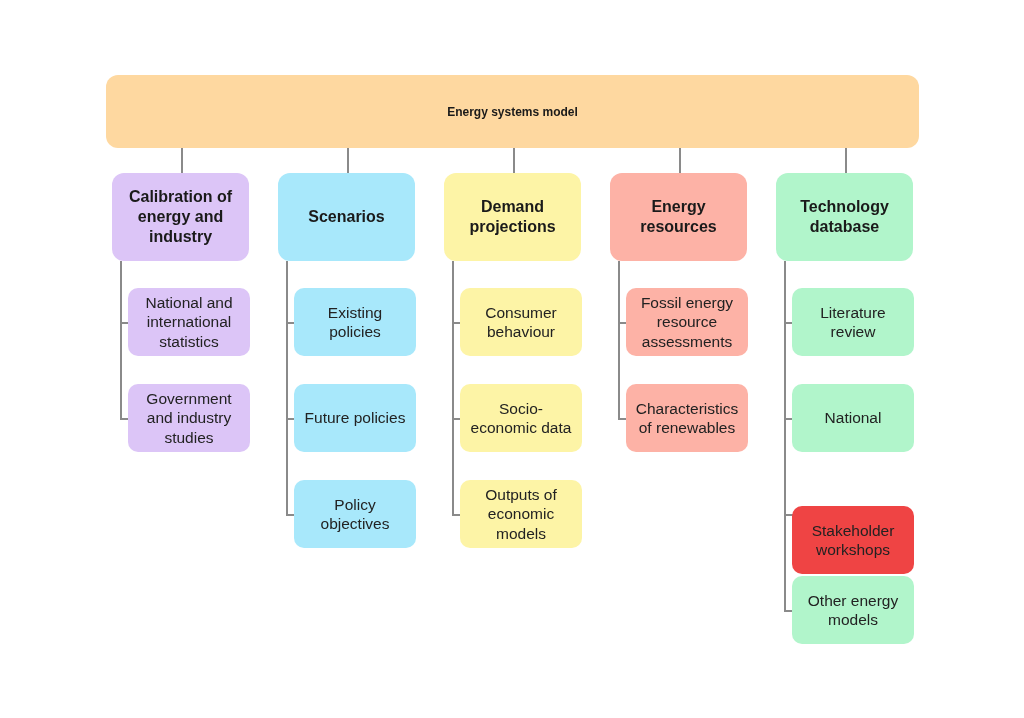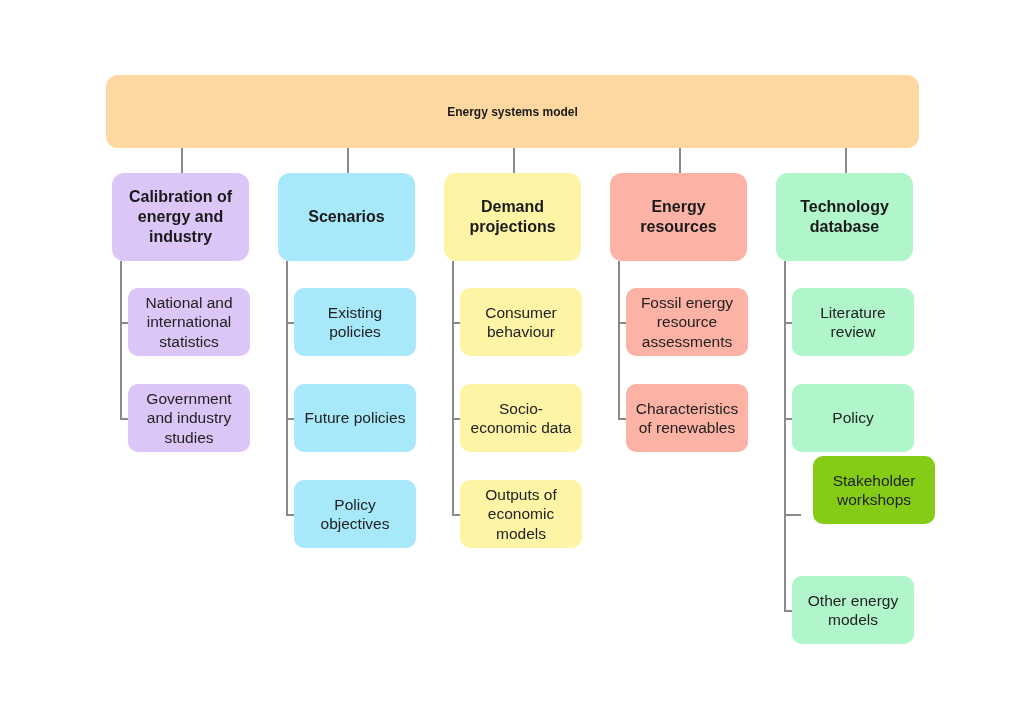--- a/index.html
+++ b/index.html
@@ -84,23 +84,23 @@
     <div class="box head" style="left: 776px; top: 173px; background: rgb(177, 245, 203);">
       <span style="display: block;">Technology database</span>
     </div>
     <div class="line" style="left: 784px; top: 261px; width: 2px; height: 349px;"></div>
     <div class="line" style="left: 784px; top: 322px; width: 17px; height: 2px;"></div>
     <div class="box child" style="left: 792px; top: 288px; background: rgb(177, 245, 203);">
       <span>Literature review</span>
     </div>
     <div class="line" style="left: 784px; top: 418px; width: 17px; height: 2px;"></div>
     <div class="box child" style="left: 792px; top: 384px; background: rgb(177, 245, 203);">
-      <span>Policy</span>
+      <span>National</span>
     </div>
     <div class="line" style="left: 784px; top: 514px; width: 17px; height: 2px;"></div>
-    <div class="box child" style="left: 792px; top: 456px; background: #84cc16; margin-left: 21px;">
+    <div class="box child" style="left: 792px; top: 506px; background: #ef4444;">
       <span>Stakeholder workshops</span>
     </div>
     <div class="line" style="left: 784px; top: 610px; width: 17px; height: 2px;"></div>
     <div class="box child" style="left: 792px; top: 576px; background: rgb(177, 245, 203);">
       <span>Other energy models</span>
     </div>
   </div>
 
 </body></html>

